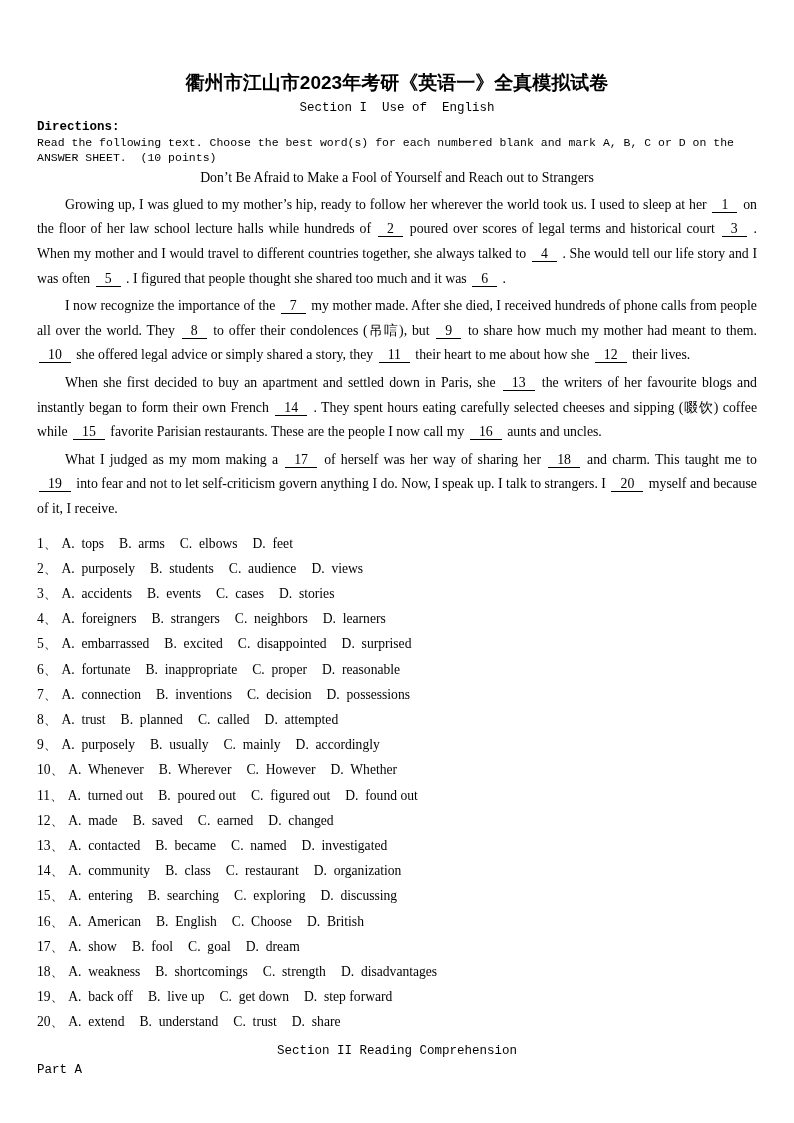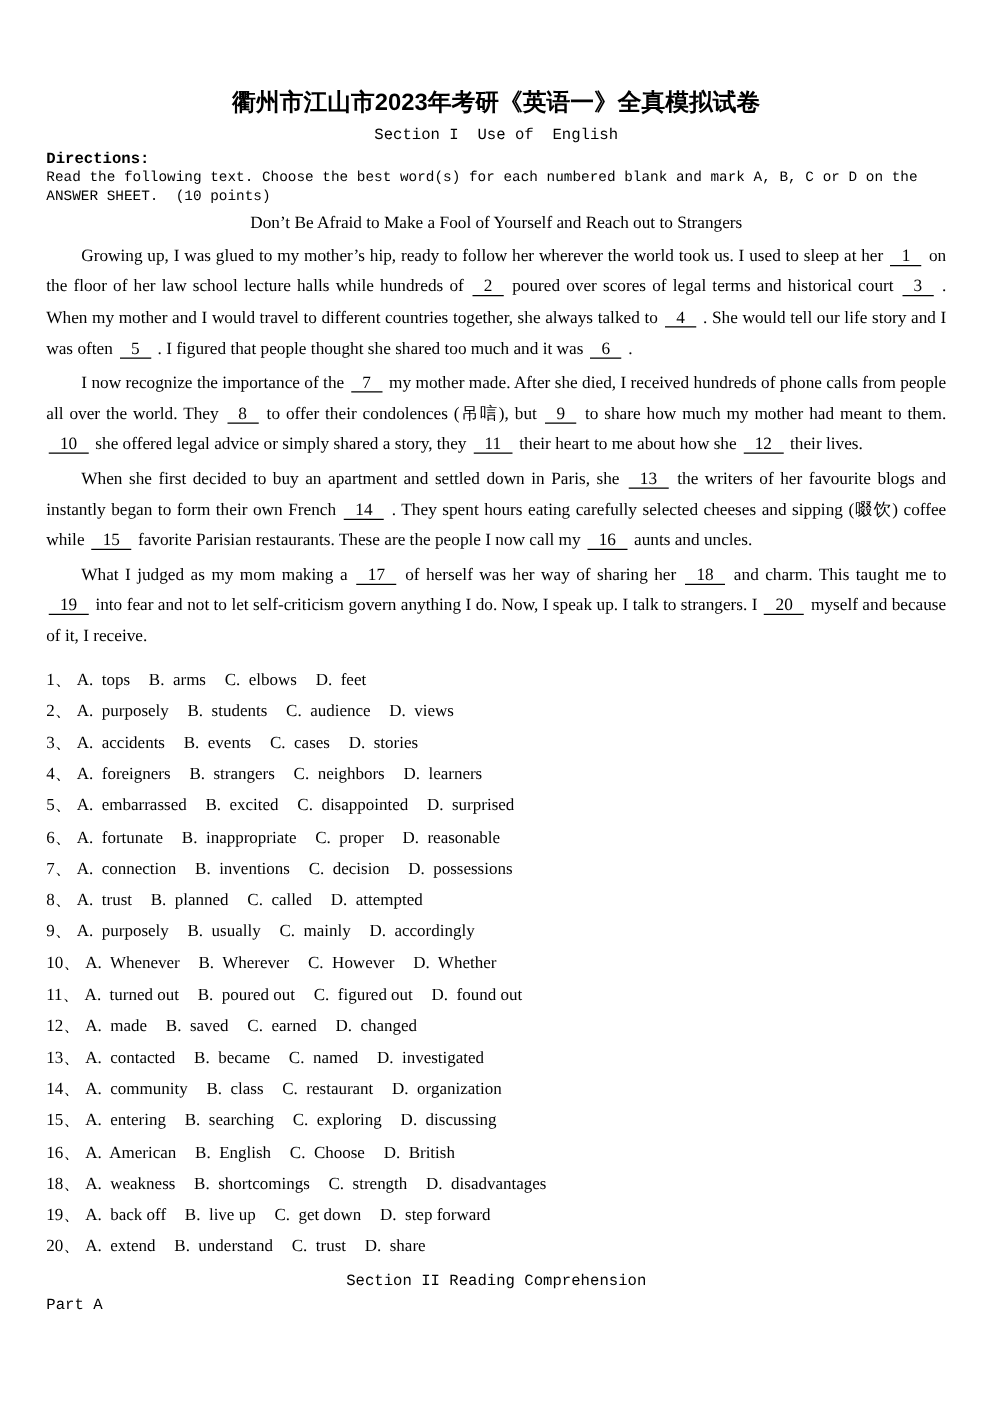--- a/index.html
+++ b/index.html
@@ -108,19 +108,20 @@
       <div class="question"><span class="q-num">7、</span><span class="q-opt">A.  connection</span><span class="q-opt">B.  inventions</span><span class="q-opt">C.  decision</span><span class="q-opt">D.  possessions</span></div>
       <div class="question"><span class="q-num">8、</span><span class="q-opt">A.  trust</span><span class="q-opt">B.  planned</span><span class="q-opt">C.  called</span><span class="q-opt">D.  attempted</span></div>
       <div class="question"><span class="q-num">9、</span><span class="q-opt">A.  purposely</span><span class="q-opt">B.  usually</span><span class="q-opt">C.  mainly</span><span class="q-opt">D.  accordingly</span></div>
       <div class="question"><span class="q-num">10、</span><span class="q-opt">A.  Whenever</span><span class="q-opt">B.  Wherever</span><span class="q-opt">C.  However</span><span class="q-opt">D.  Whether</span></div>
       <div class="question"><span class="q-num">11、</span><span class="q-opt">A.  turned out</span><span class="q-opt">B.  poured out</span><span class="q-opt">C.  figured out</span><span class="q-opt">D.  found out</span></div>
       <div class="question"><span class="q-num">12、</span><span class="q-opt">A.  made</span><span class="q-opt">B.  saved</span><span class="q-opt">C.  earned</span><span class="q-opt">D.  changed</span></div>
       <div class="question"><span class="q-num">13、</span><span class="q-opt">A.  contacted</span><span class="q-opt">B.  became</span><span class="q-opt">C.  named</span><span class="q-opt">D.  investigated</span></div>
       <div class="question"><span class="q-num">14、</span><span class="q-opt">A.  community</span><span class="q-opt">B.  class</span><span class="q-opt">C.  restaurant</span><span class="q-opt">D.  organization</span></div>
       <div class="question"><span class="q-num">15、</span><span class="q-opt">A.  entering</span><span class="q-opt">B.  searching</span><span class="q-opt">C.  exploring</span><span class="q-opt">D.  discussing</span></div>
       <div class="question"><span class="q-num">16、</span><span class="q-opt">A.  American</span><span class="q-opt">B.  English</span><span class="q-opt">C.  Choose</span><span class="q-opt">D.  British</span></div>
+      <div class="question"><span class="q-num">17、</span><span class="q-opt">A.  show</span><span class="q-opt">B.  fool</span><span class="q-opt">C.  goal</span><span class="q-opt">D.  dream</span></div>
       <div class="question"><span class="q-num">18、</span><span class="q-opt">A.  weakness</span><span class="q-opt">B.  shortcomings</span><span class="q-opt">C.  strength</span><span class="q-opt">D.  disadvantages</span></div>
       <div class="question"><span class="q-num">19、</span><span class="q-opt">A.  back off</span><span class="q-opt">B.  live up</span><span class="q-opt">C.  get down</span><span class="q-opt">D.  step forward</span></div>
       <div class="question"><span class="q-num">20、</span><span class="q-opt">A.  extend</span><span class="q-opt">B.  understand</span><span class="q-opt">C.  trust</span><span class="q-opt">D.  share</span></div>
     </div>
   <div class="mono center section2-heading">Section II Reading Comprehension</div>
   <div class="mono part-a">Part A</div>
 </div>
 
 </body></html>

